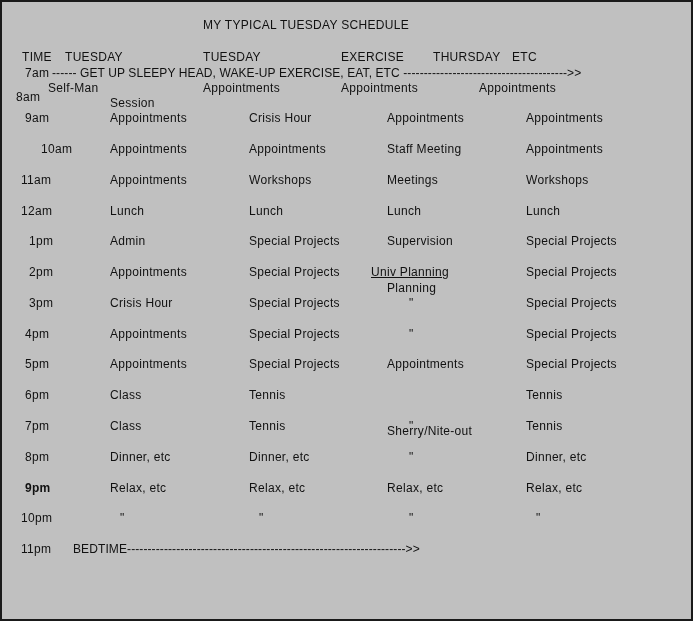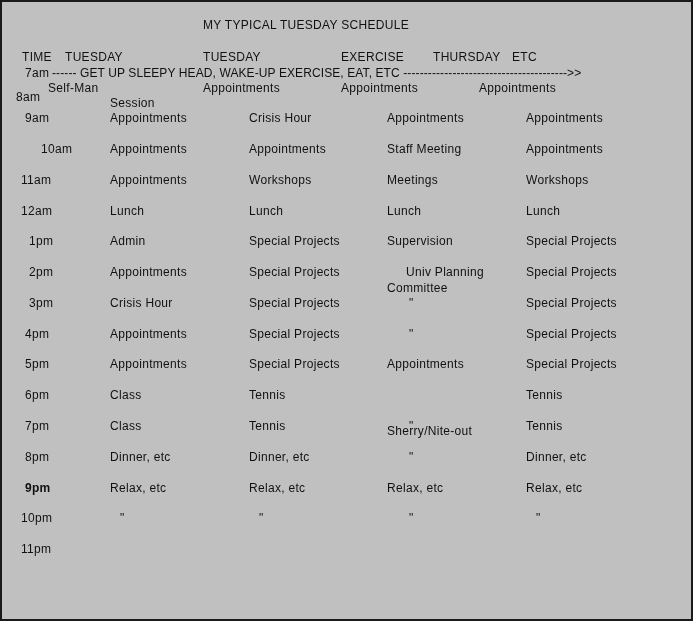--- a/index.html
+++ b/index.html
@@ -69,22 +69,22 @@
         <div class="t" style="left: 27px; top: 232px;">1pm</div>
         <div class="t" style="left: 108px; top: 232px; text-align: center;">Admin</div>
         <div class="t" style="left: 247px; top: 232px;">Special Projects</div>
         <div class="t" style="left: 385px; top: 232px; text-align: right;">Supervision</div>
         <div class="t" style="left: 524px; top: 232px;">Special Projects</div>
       </div>
       <div>
         <div class="t" style="left: 27px; top: 263px;">2pm</div>
         <div class="t" style="left: 108px; top: 263px;">Appointments</div>
         <div class="t" style="left: 247px; top: 263px;">Special Projects</div>
-        <div class="t" style="left: 404px; top: 263px;">Univ Planning</div>
-        <div class="t" style="left: 385px; top: 279px;">Committee</div>
+        <div class="t" style="left: 369px; top: 263px; text-decoration: underline;">Univ Planning</div>
+        <div class="t" style="left: 385px; top: 279px;">Planning</div>
         <div class="t" style="left: 524px; top: 263px;">Special Projects</div>
       </div>
       <div>
         <div class="t" style="left: 27px; top: 294px;">3pm</div>
         <div class="t" style="left: 108px; top: 294px;">Crisis Hour</div>
         <div class="t" style="left: 247px; top: 294px;">Special Projects</div>
         <div class="t" style="left: 407px; top: 294px;">"</div>
         <div class="t" style="left: 524px; top: 294px;">Special Projects</div>
       </div>
       <div>
@@ -132,13 +132,14 @@
       <div>
         <div class="t" style="left: 19px; top: 509px;">10pm</div>
         <div class="t" style="left: 118px; top: 509px;">"</div>
         <div class="t" style="left: 257px; top: 509px;">"</div>
         <div class="t" style="left: 407px; top: 509px;">"</div>
         <div class="t" style="left: 534px; top: 509px;">"</div>
       </div>
     </div>
 
   <div class="t" style="left:19px;top:540px;">11pm</div>
+  <div class="t" style="left:71px;top:540px;letter-spacing:0.1px;">BEDTIME--------------------------------------------------------------------&gt;&gt;</div>
 </div>
 
 </body></html>

